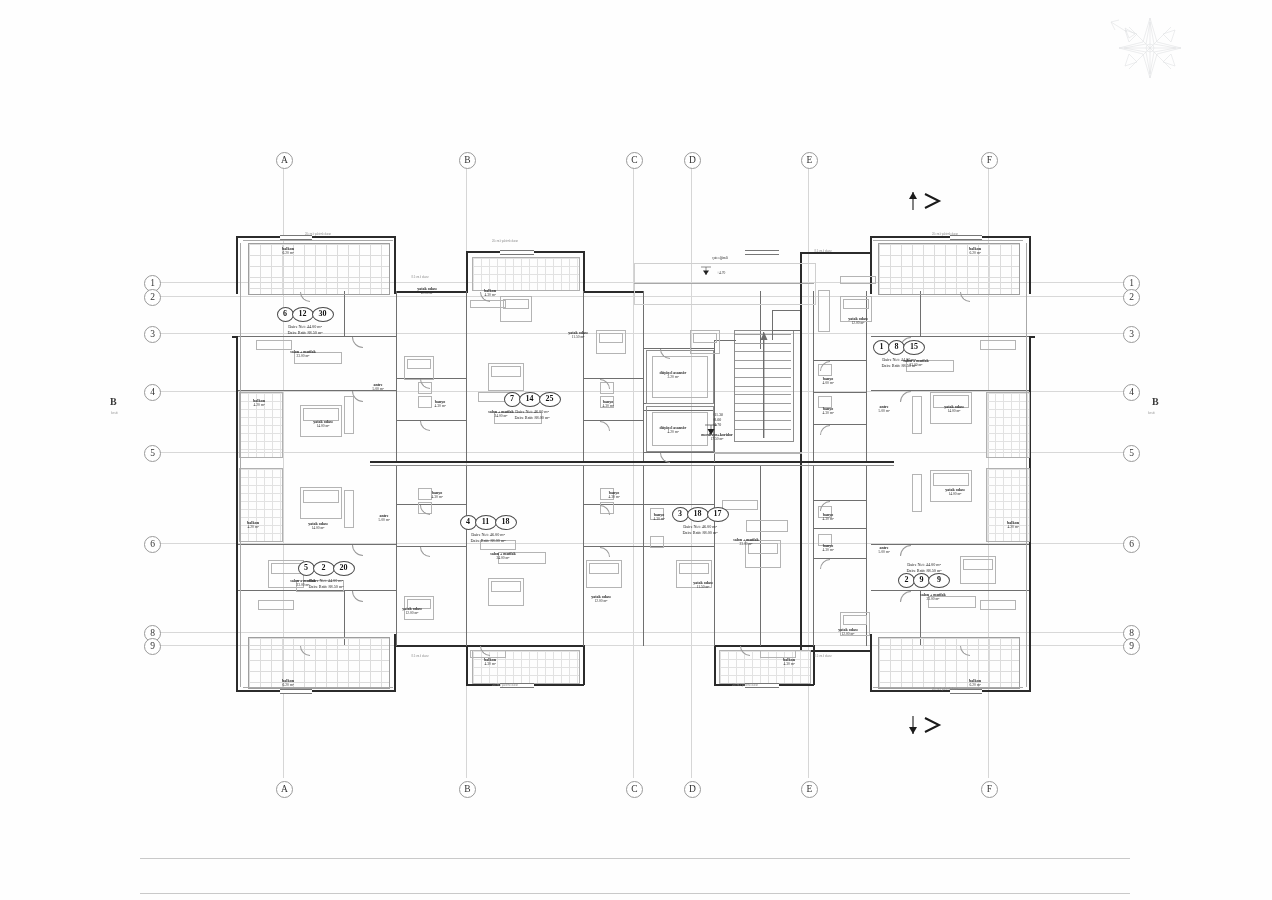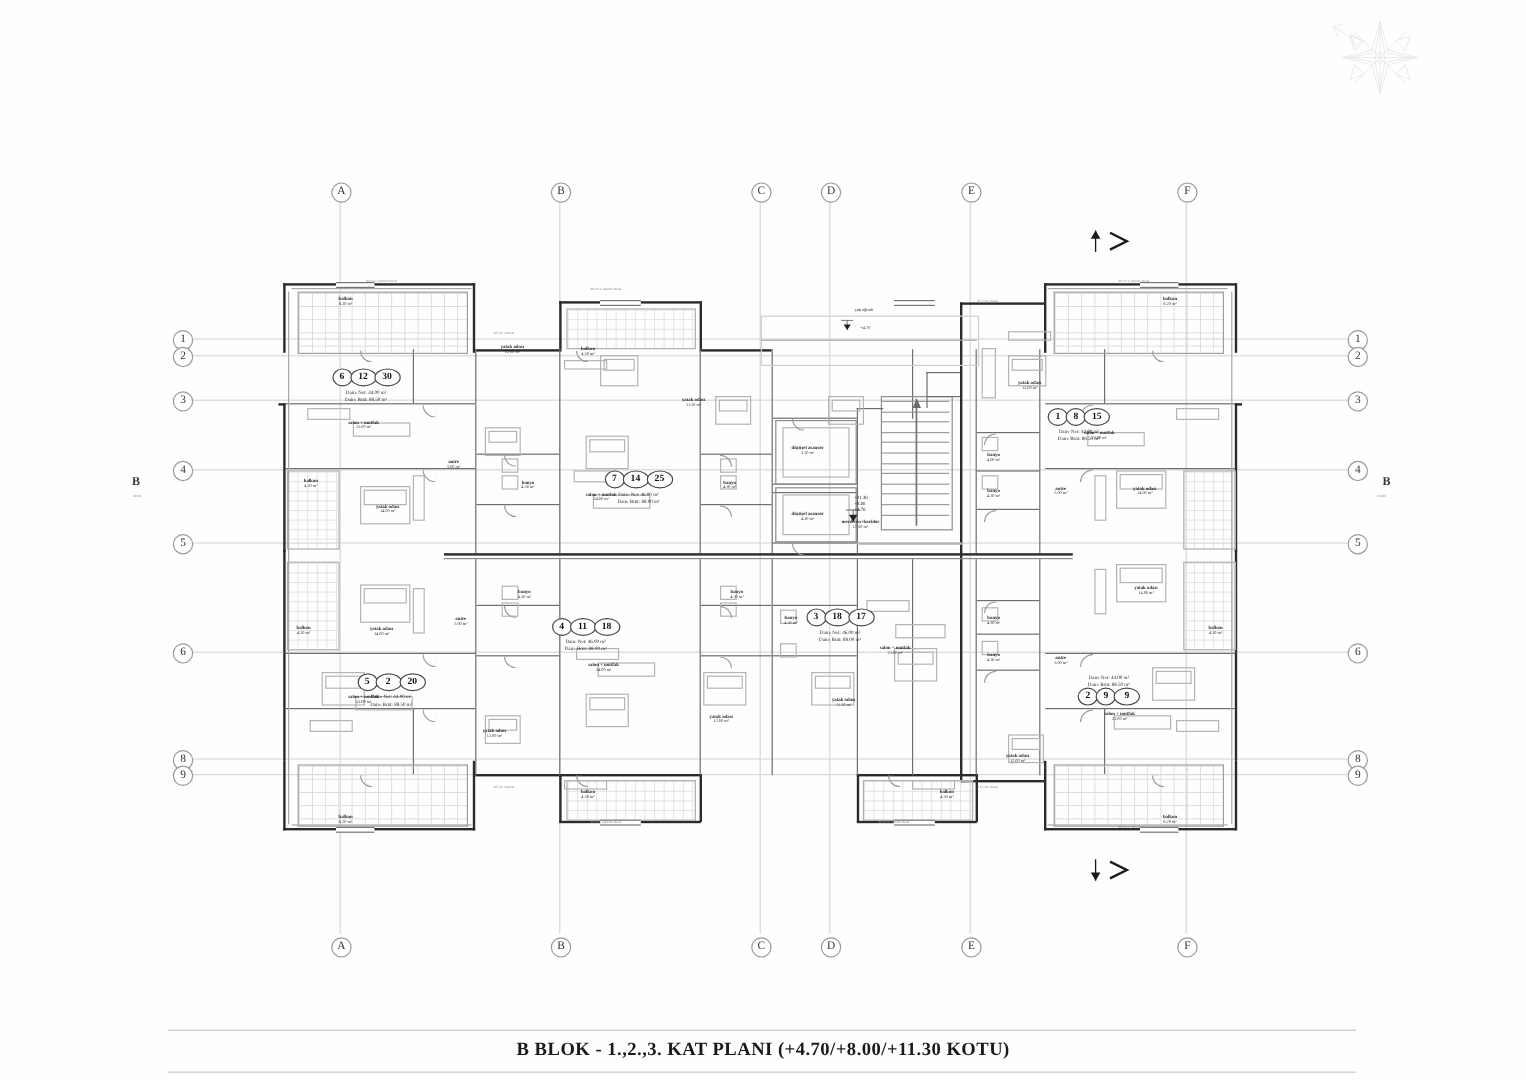--- a/index.html
+++ b/index.html
@@ -548,16 +548,15 @@
     <path d="M8 4 L4 11 L12 11 Z" fill="#1a1a1a"></path>
     <path d="M20 6 L34 13 L20 20" stroke="#1a1a1a" stroke-width="2" fill="none"></path>
   </svg>
   <svg class="secarrow" style="left:905px;top:712px;" width="46" height="26" viewBox="0 0 46 26">
     <path d="M8 4 L8 22" stroke="#1a1a1a" stroke-width="1.1" fill="none"></path>
     <path d="M8 22 L4 15 L12 15 Z" fill="#1a1a1a"></path>
     <path d="M20 6 L34 13 L20 20" stroke="#1a1a1a" stroke-width="2" fill="none"></path>
   </svg>
 
   <div class="title-rule" id="title-rule-top"></div>
-  <div id="sheet-title">B BLOK - 1.,2.,3.  KAT  PLANI  (+4.70/+8.00/+11.30 KOTU)</div>
   <div class="title-rule" id="title-rule-bot"></div>
 
 </div>
 
 </body></html>

